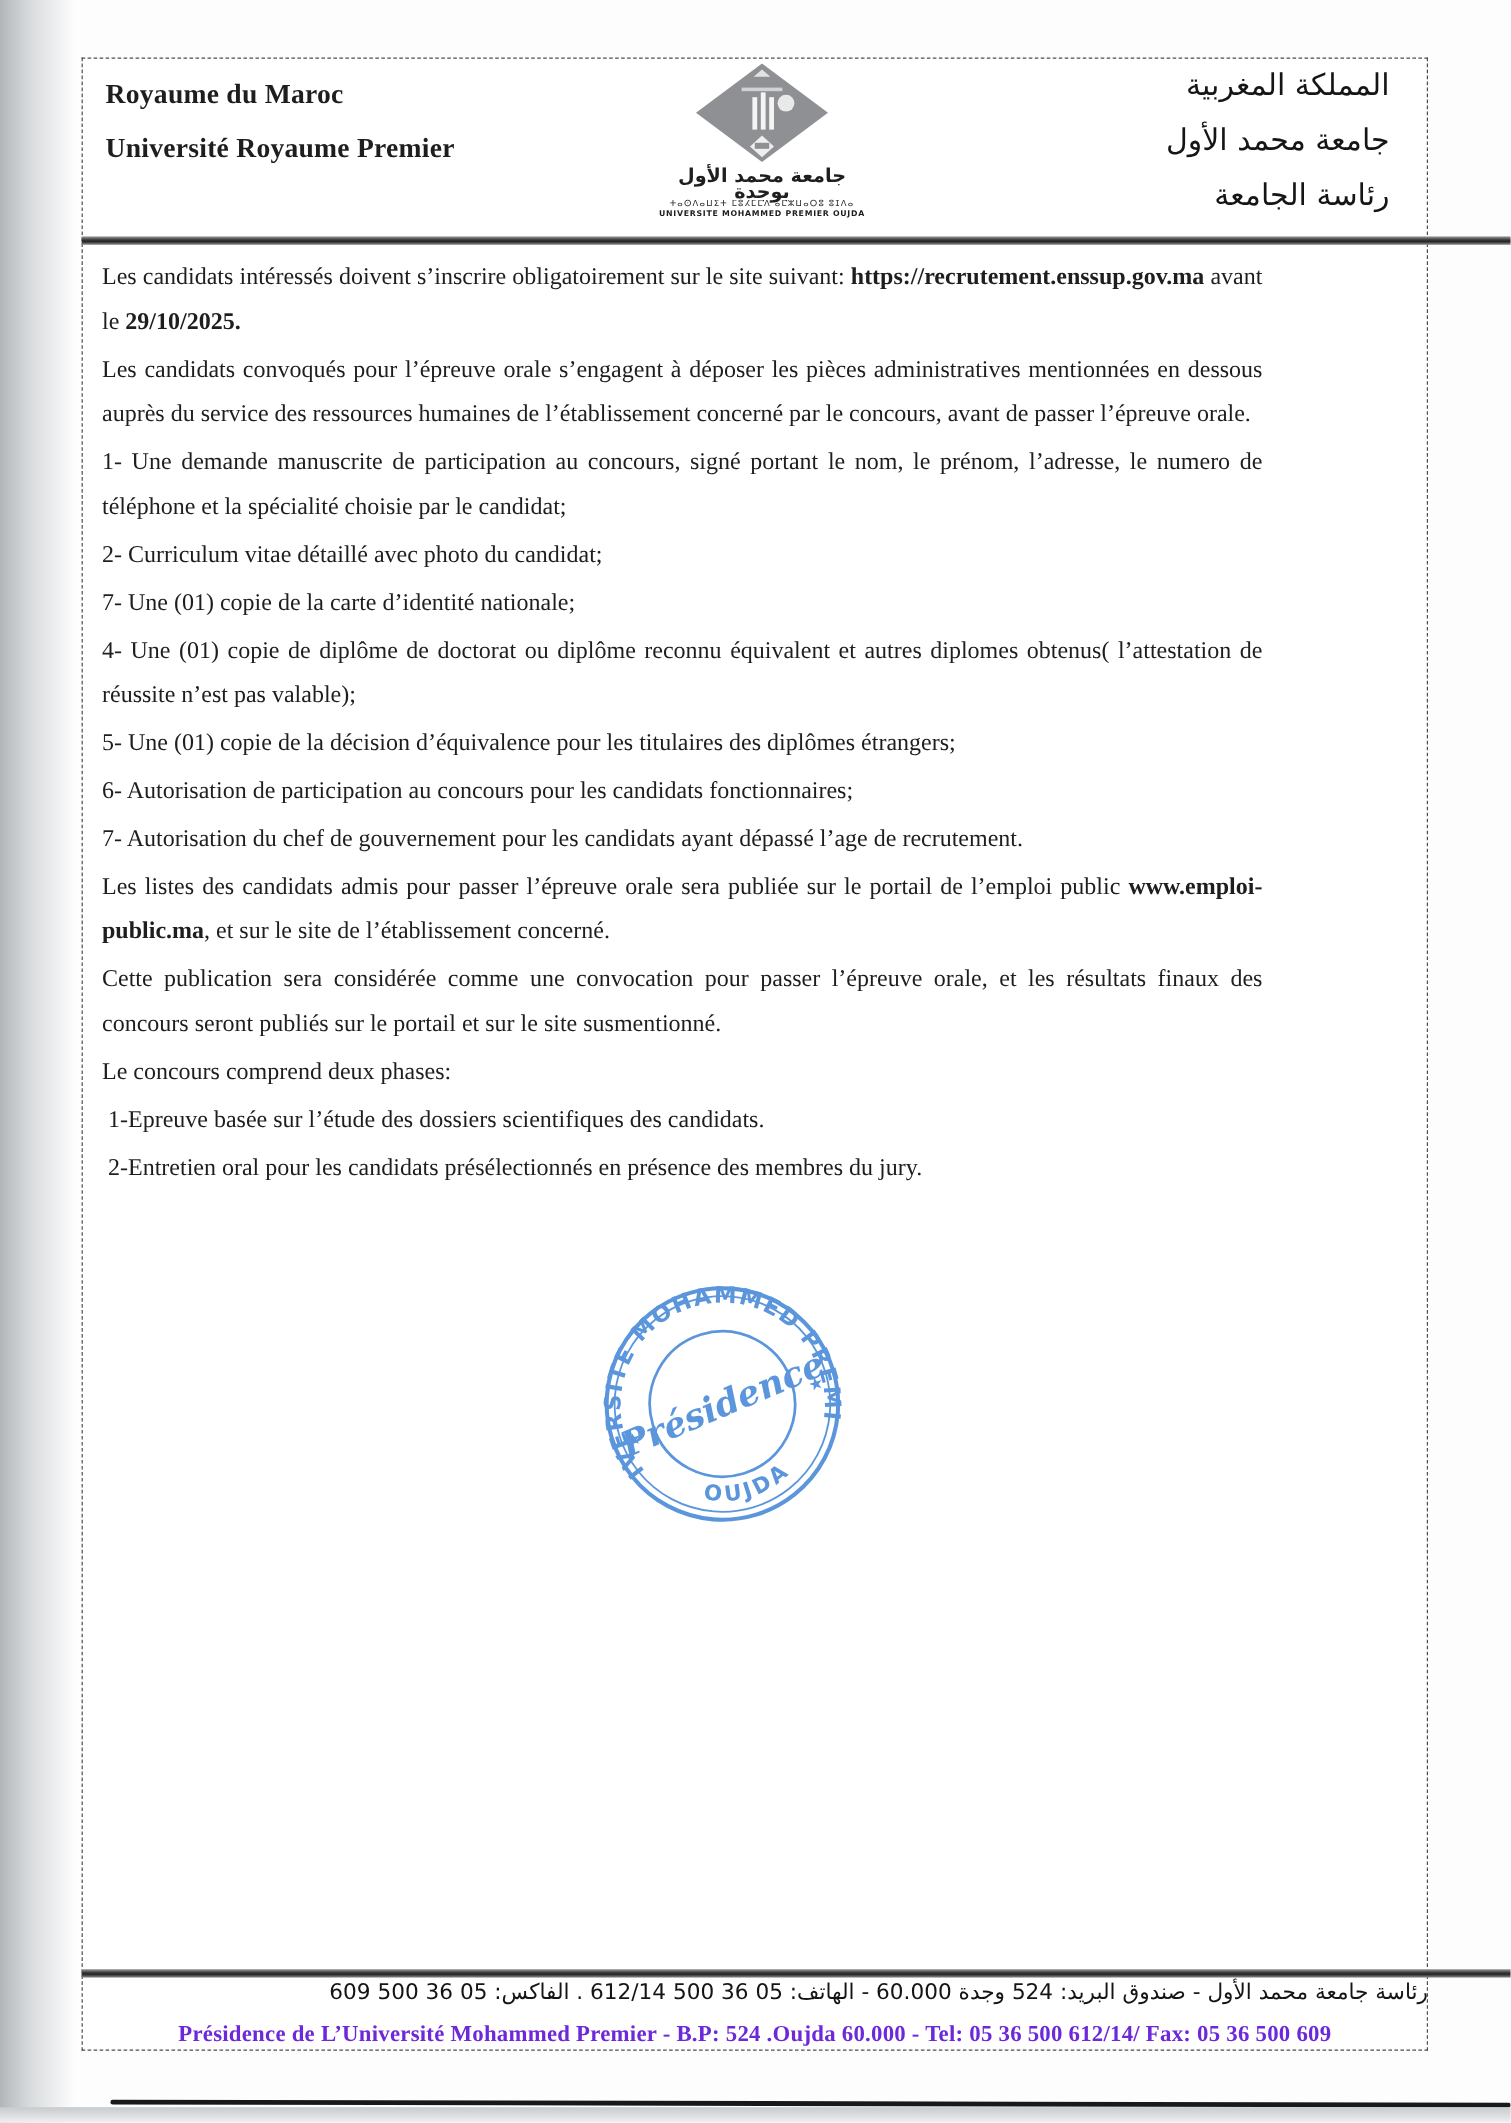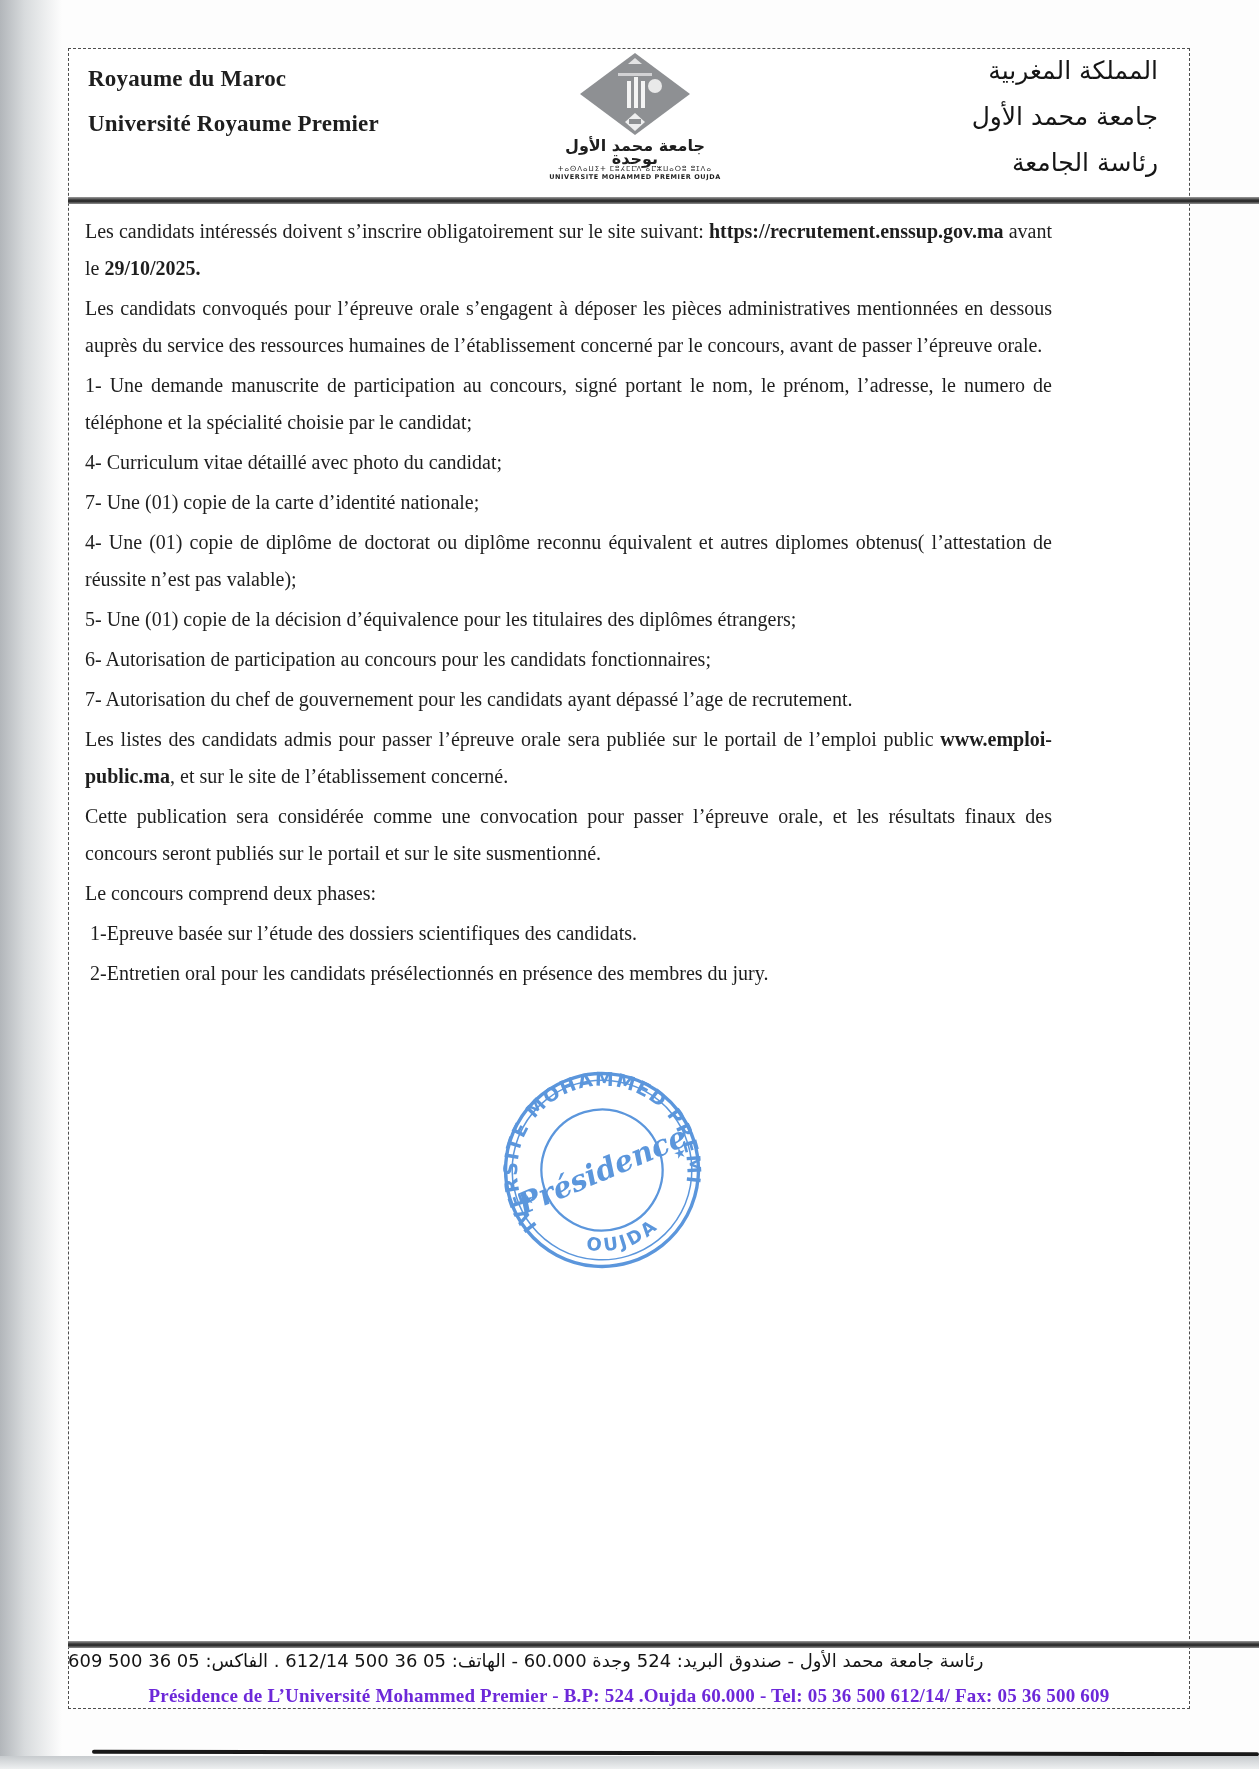--- a/index.html
+++ b/index.html
@@ -59,21 +59,21 @@
   .phase-line { padding-left:5px; }
   
   .stamp {
     position:absolute; left:498px; top:1066px; width:208px; height:208px;
     transform:rotate(-17deg); opacity:.85;
   }
   .stamp-arc { fill:#3f84d6; font-family:"DejaVu Sans",sans-serif; font-weight:bold; }
   .stamp-center { fill:#3f84d6; font-family:"DejaVu Serif",serif; font-style:italic; font-weight:bold; }
   
   .footer-arabic {
-    position:absolute; left:68px; top:1650px; width:1122px; text-align:left;
+    position:absolute; left:68px; top:1650px; width:1122px; text-align:right;
     direction:rtl; font-family:"DejaVu Sans",sans-serif; font-size:18px; color:#141414;
   }
   .footer-french {
     position:absolute; left:68px; top:1685px; width:1122px; text-align:center;
     font-size:19px; font-weight:600; letter-spacing:.2px; color:#6d28d9;
   }
 </style>
 </head>
 <body>
 
@@ -109,21 +109,21 @@
     <div>جامعة محمد الأول</div>
     <div>رئاسة الجامعة</div>
   </div>
 
   <div class="rule rule-top"></div>
 
   <div class="body-text">
     <p><span>Les candidats intéressés doivent s’inscrire obligatoirement sur le site suivant: </span><span class="bseg">https://recrutement.enssup.gov.ma</span><span> avant le </span><span class="bseg">29/10/2025.</span></p>
     <p>Les candidats convoqués pour l’épreuve orale s’engagent à déposer les pièces administratives mentionnées en dessous auprès du service des ressources humaines de l’établissement concerné par le concours, avant de passer l’épreuve orale.</p>
     <p>1- Une demande manuscrite de participation au concours, signé portant le nom, le prénom, l’adresse, le numero de téléphone et la spécialité choisie par le candidat;</p>
-    <p>4- Curriculum vitae détaillé avec photo du candidat;</p>
+    <p>2- Curriculum vitae détaillé avec photo du candidat;</p>
     <p>7- Une (01) copie de la carte d’identité nationale;</p>
     <p>4- Une (01) copie de diplôme de doctorat ou diplôme reconnu équivalent et autres diplomes obtenus( l’attestation de réussite n’est pas valable);</p>
     <p>5- Une (01) copie de la décision d’équivalence pour les titulaires des diplômes étrangers;</p>
     <p>6- Autorisation de participation au concours pour les candidats fonctionnaires;</p>
     <p>7- Autorisation du chef de gouvernement pour les candidats ayant dépassé l’age de recrutement.</p>
     <p><span>Les listes des candidats admis pour passer l’épreuve orale sera publiée sur le portail de l’emploi public </span><span class="bseg">www.emploi-public.ma</span><span>, et sur le site de l’établissement concerné.</span></p>
     <p>Cette publication sera considérée comme une convocation pour passer l’épreuve orale, et les résultats finaux des concours seront publiés sur le portail et sur le site susmentionné.</p>
     <p class="bold-line">Le concours comprend deux phases:</p>
     <p class="phase-line">1-Epreuve basée sur l’étude des dossiers scientifiques des candidats.</p>
     <p class="phase-line">2-Entretien oral pour les candidats présélectionnés en présence des membres du jury.</p>

